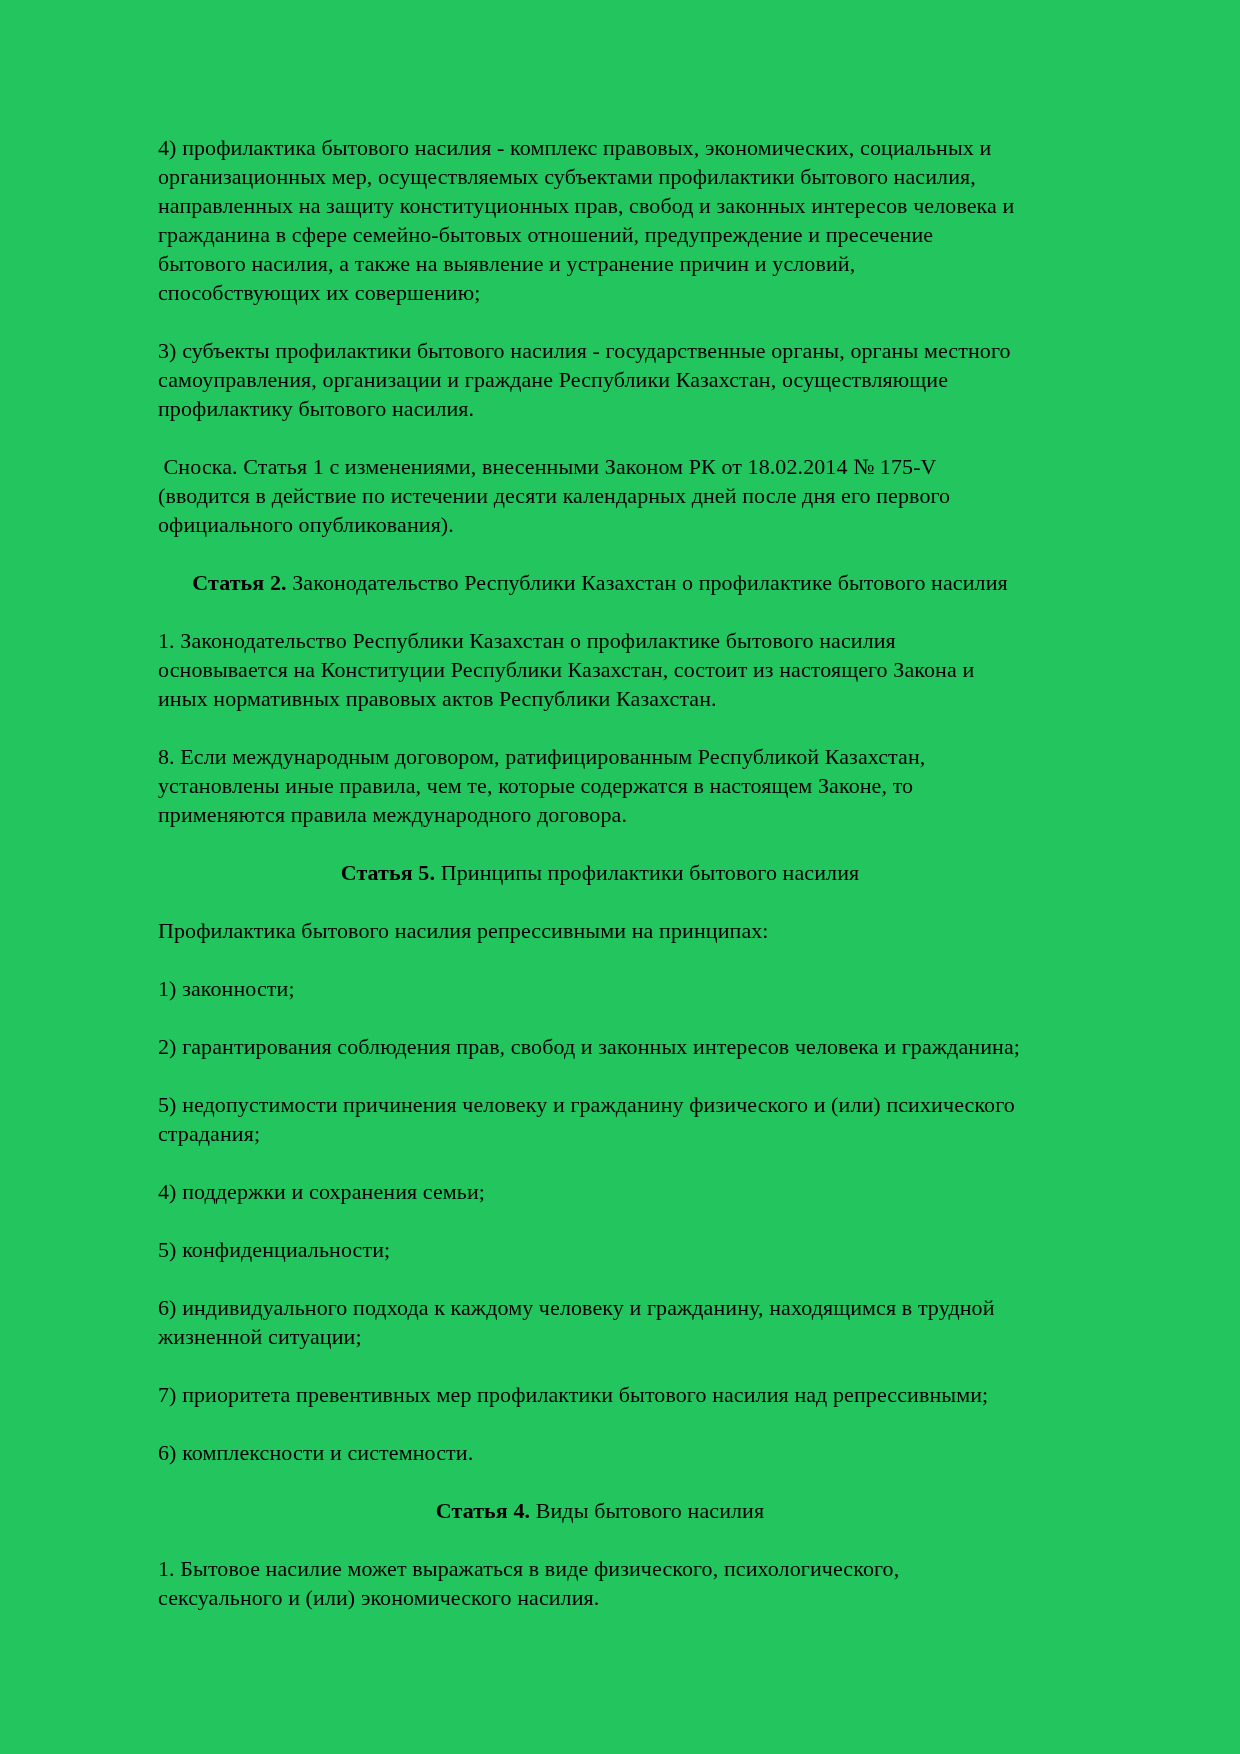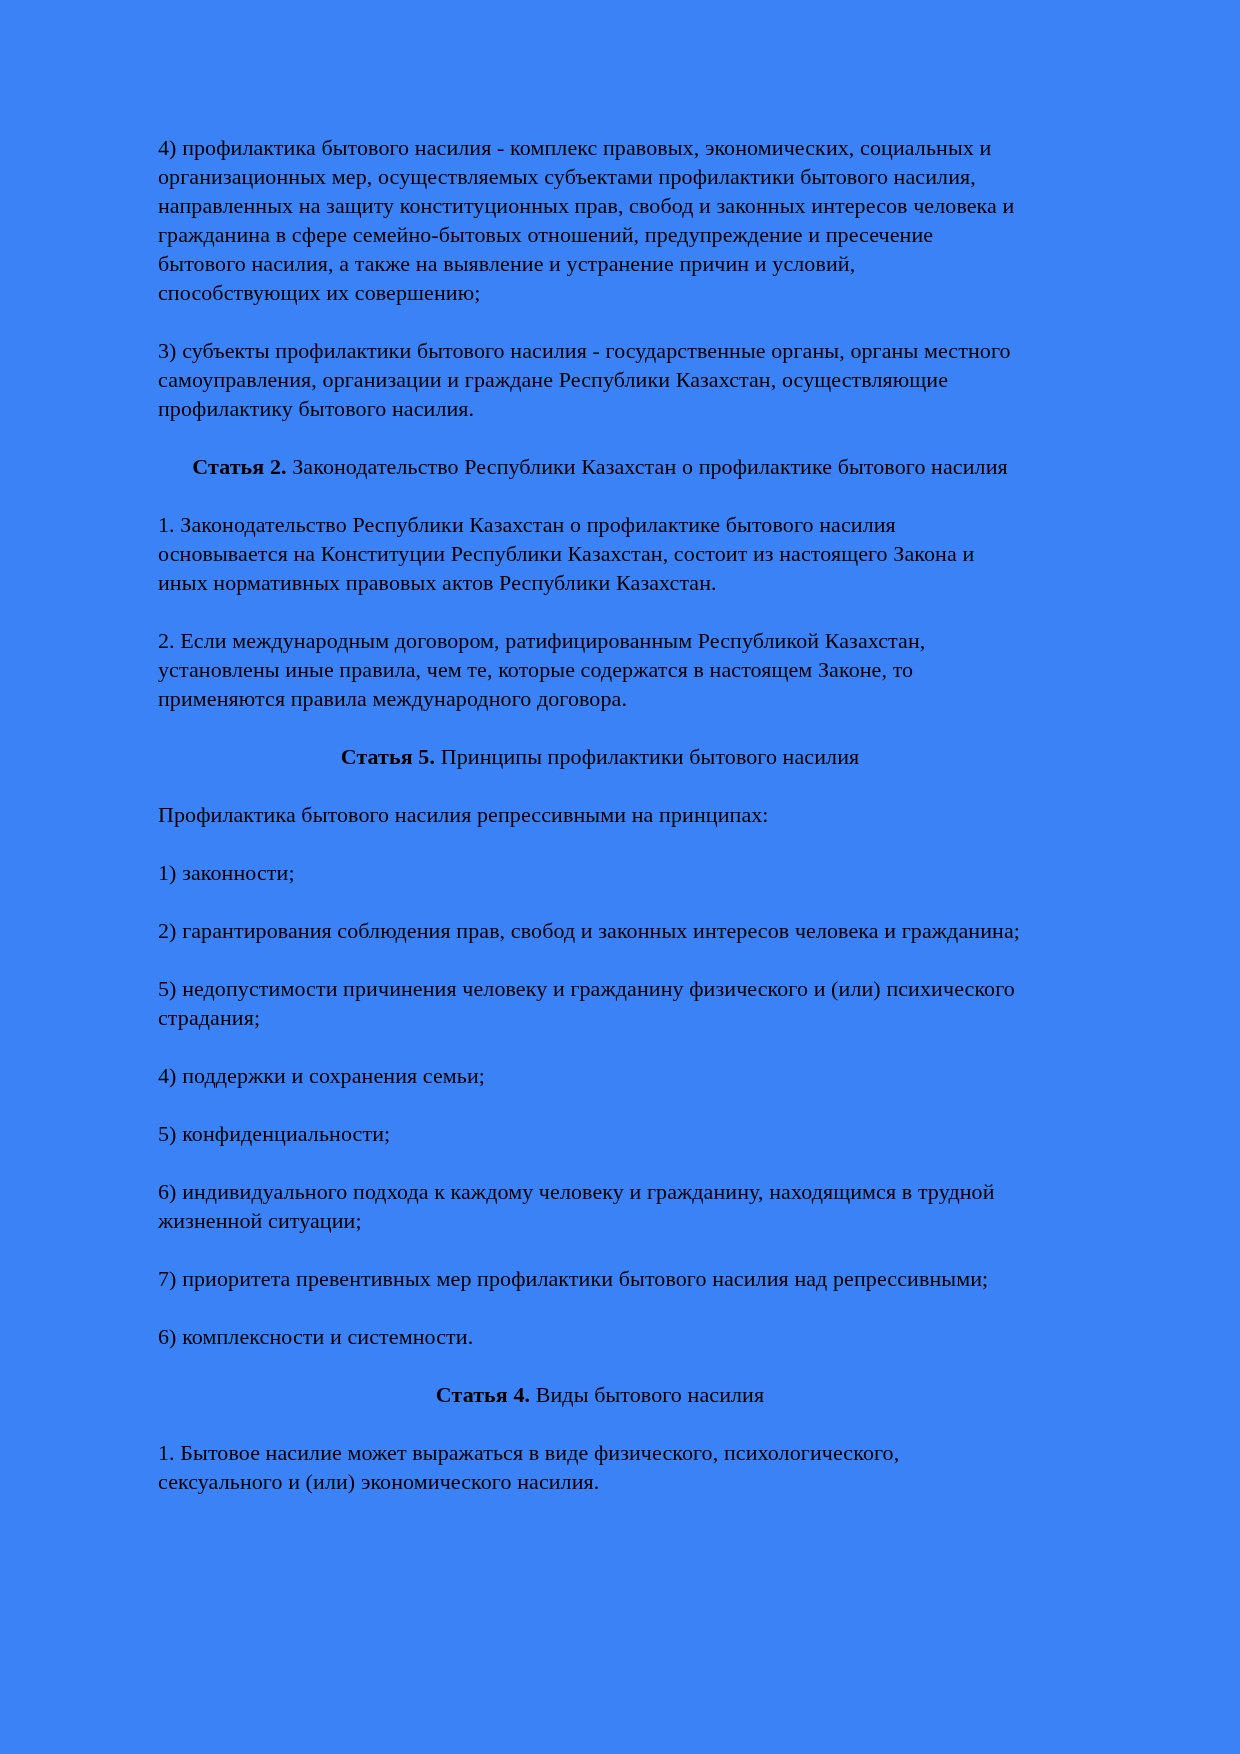--- a/index.html
+++ b/index.html
@@ -12,21 +12,21 @@
     height: 1754px;
     font-family: "Liberation Serif", "DejaVu Serif", serif;
     color: #000000;
     overflow: hidden;
   }
   .page {
     box-sizing: border-box;
     width: 1240px;
     height: 1754px;
     padding: 133px 156px 40px 158px;
-    background: #3b82f6;
+    background: #22c55e;
   }
   .para {
     width: 884px;
     font-size: 22px;
     line-height: 29px;
     margin: 0 0 29px 0;
     white-space: pre;
     text-align: left;
     letter-spacing: 0.1px;
   }
@@ -45,25 +45,28 @@
   <div id="paragraphs-container">
       <div class="para">4) профилактика бытового насилия - комплекс правовых, экономических, социальных и
 организационных мер, осуществляемых субъектами профилактики бытового насилия,
 направленных на защиту конституционных прав, свобод и законных интересов человека и
 гражданина в сфере семейно-бытовых отношений, предупреждение и пресечение
 бытового насилия, а также на выявление и устранение причин и условий,
 способствующих их совершению;</div>
       <div class="para">3) субъекты профилактики бытового насилия - государственные органы, органы местного
 самоуправления, организации и граждане Республики Казахстан, осуществляющие
 профилактику бытового насилия.</div>
+      <div class="para"> Сноска. Статья 1 с изменениями, внесенными Законом РК от 18.02.2014 № 175-V
+(вводится в действие по истечении десяти календарных дней после дня его первого
+официального опубликования).</div>
       <div class="para heading"><b>Статья 2.</b><span> Законодательство Республики Казахстан о профилактике бытового насилия</span></div>
       <div class="para">1. Законодательство Республики Казахстан о профилактике бытового насилия
 основывается на Конституции Республики Казахстан, состоит из настоящего Закона и
 иных нормативных правовых актов Республики Казахстан.</div>
-      <div class="para">2. Если международным договором, ратифицированным Республикой Казахстан,
+      <div class="para">8. Если международным договором, ратифицированным Республикой Казахстан,
 установлены иные правила, чем те, которые содержатся в настоящем Законе, то
 применяются правила международного договора.</div>
       <div class="para heading"><b>Статья 5.</b><span> Принципы профилактики бытового насилия</span></div>
       <div class="para">Профилактика бытового насилия репрессивными на принципах:</div>
       <div class="para">1) законности;</div>
       <div class="para">2) гарантирования соблюдения прав, свобод и законных интересов человека и гражданина;</div>
       <div class="para">5) недопустимости причинения человеку и гражданину физического и (или) психического
 страдания;</div>
       <div class="para">4) поддержки и сохранения семьи;</div>
       <div class="para">5) конфиденциальности;</div>

